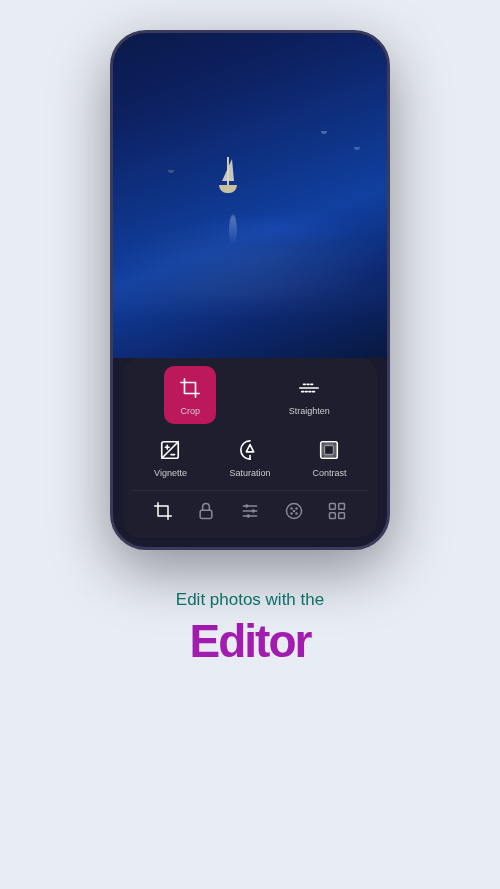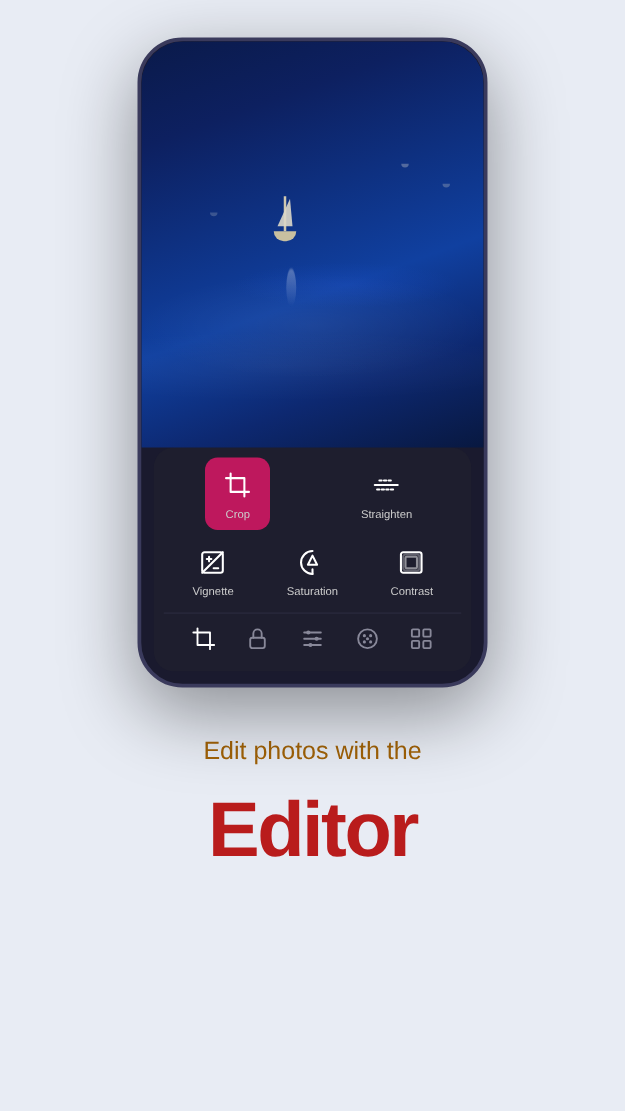--- a/index.html
+++ b/index.html
@@ -211,30 +211,30 @@
       stroke: #ffffff;
     }
 
     .text-section {
       margin-top: 40px;
       text-align: center;
       padding: 0 30px;
     }
 
     .subtitle {
-      font-size: 20px;
+      font-size: 17px;
       font-weight: 400;
-      color: #a16207;
-      margin-bottom: 16px;
+      color: #0f766e;
+      margin-bottom: 4px;
     }
 
     .main-title {
-      font-size: 62px;
+      font-size: 46px;
       font-weight: 800;
-      color: #b91c1c;
+      color: #a21caf;
       letter-spacing: -2px;
     }
   </style>
 </head>
 <body>
 
 <div class="phone-container">
   <div class="phone-frame">
     <div class="phone-screen">
 

